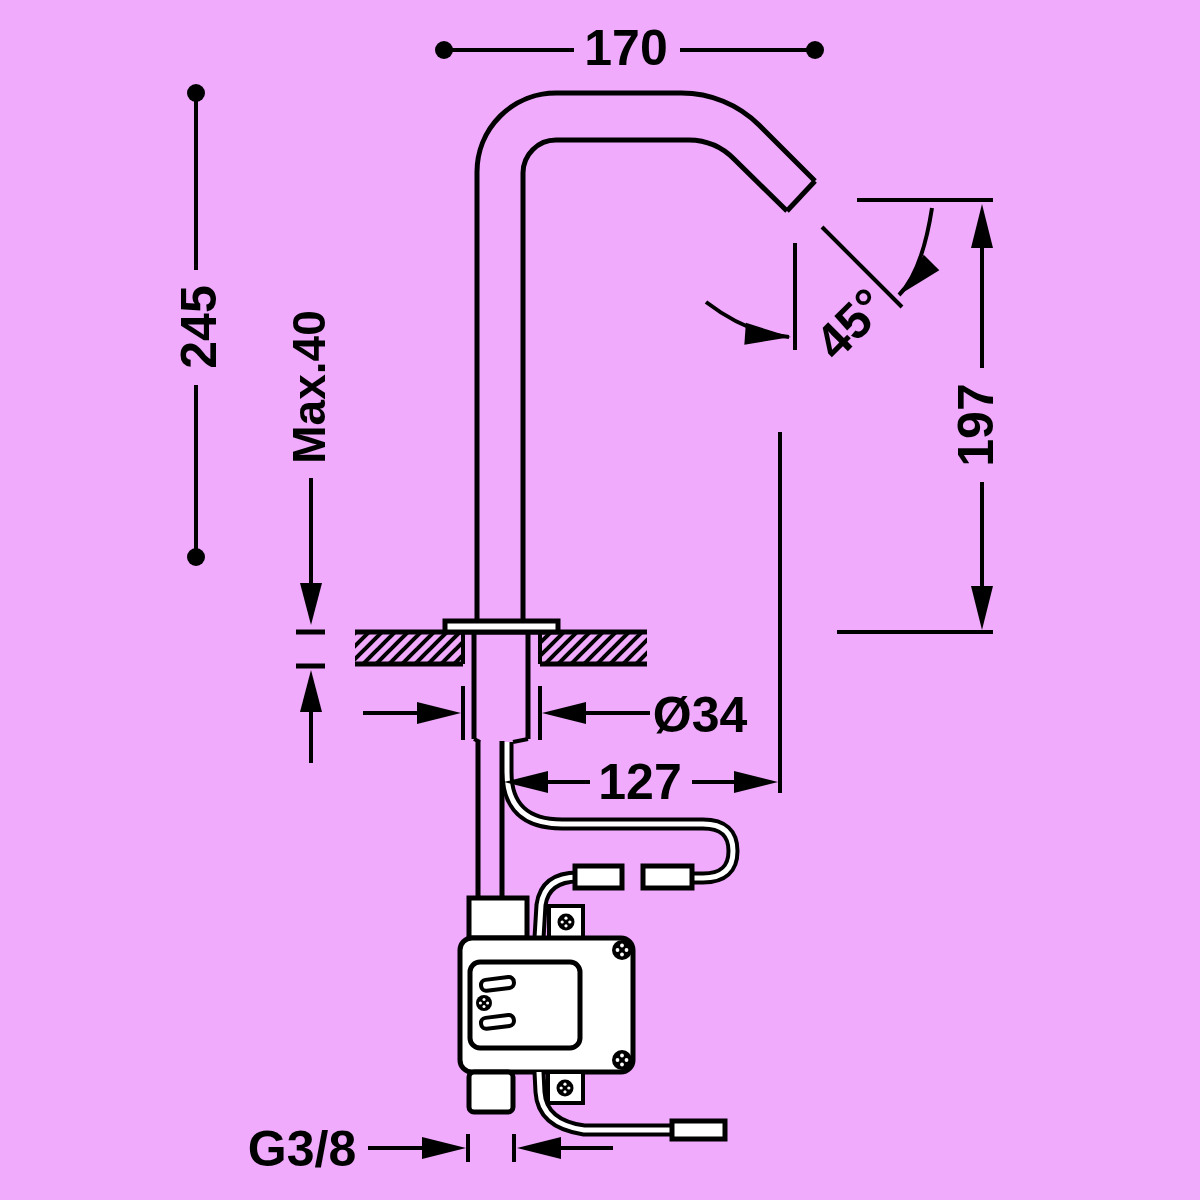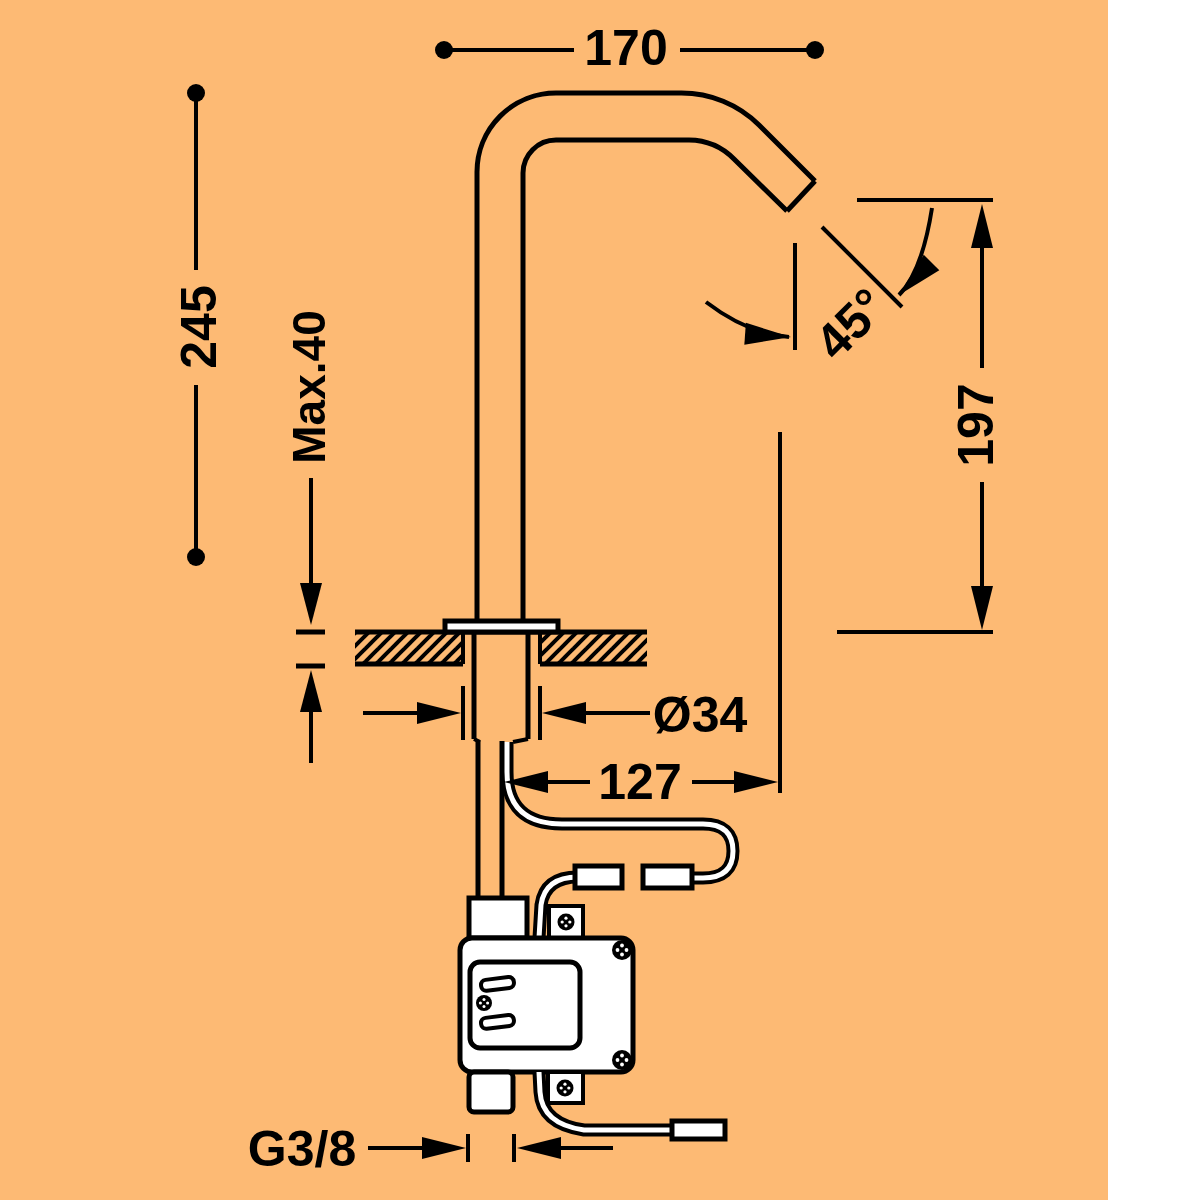--- a/index.html
+++ b/index.html
@@ -2,23 +2,23 @@
 <html><head>
 <meta charset="utf-8">
 <style>
   html, body {
     margin: 0;
     padding: 0;
     background: #ffffff;
   }
   .stage {
     position: relative;
-    width: 1108px;
+    width: 1200px;
     height: 1200px;
-    background: #fdba74;
+    background: #f0abfc;
     overflow: hidden;
   }
   svg { display: block; }
   .dim-text {
     font-family: "Liberation Sans", "DejaVu Sans", sans-serif;
     font-weight: bold;
     font-size: 50px;
     fill: #000000;
   }
   .dim-text-small {

